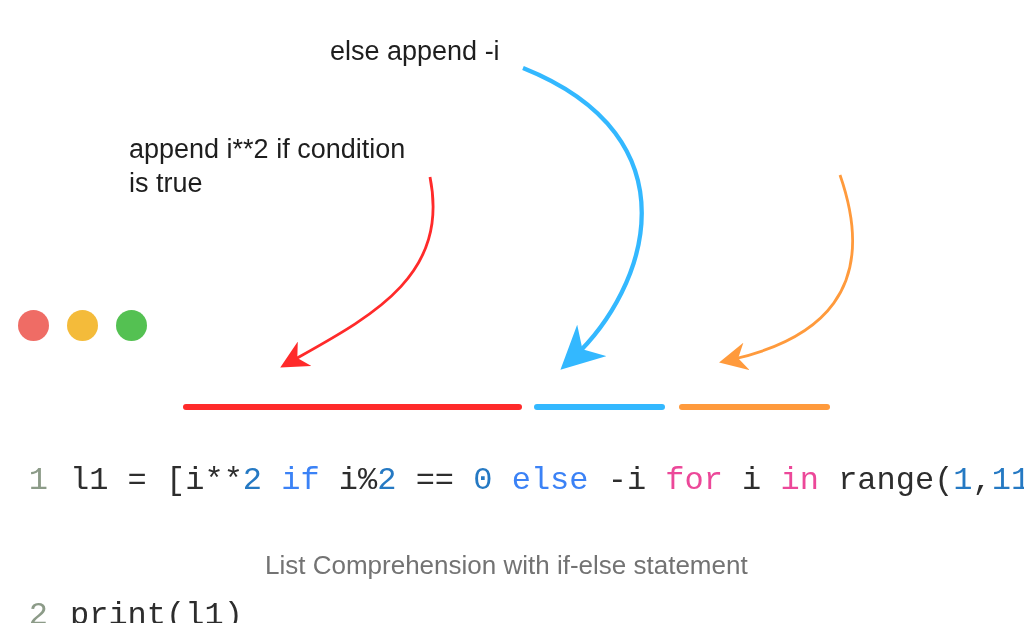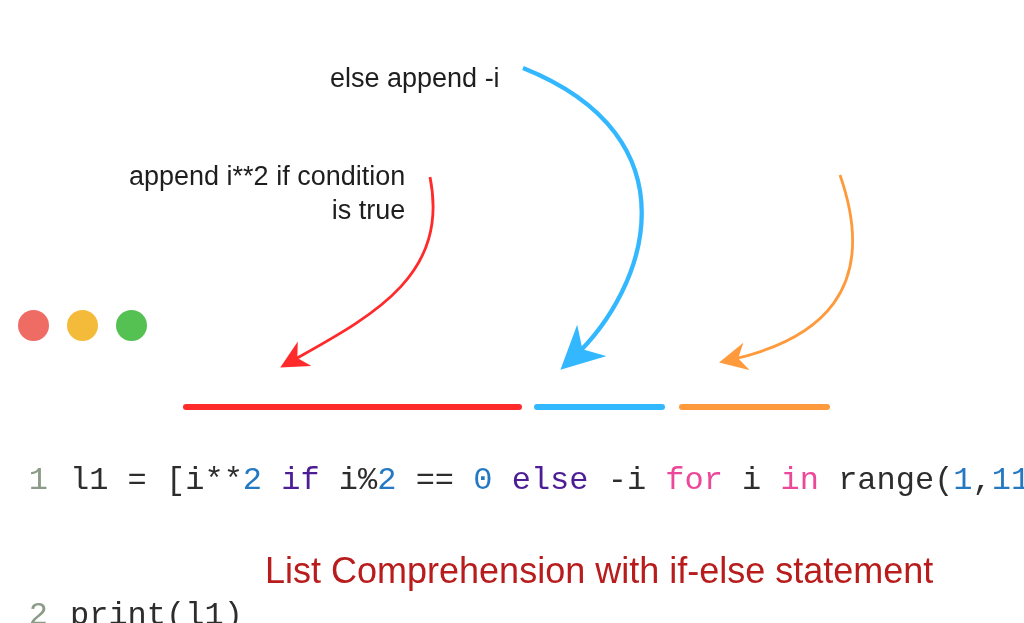--- a/index.html
+++ b/index.html
@@ -16,26 +16,25 @@
     width: 1024px;
     height: 623px;
   }
   .anno {
     position: absolute;
     color: #1e1e1e;
     font-size: 27px;
     font-weight: 400;
     line-height: 1.25;
     white-space: pre;
-    margin-top: 27px;
   }
   .caption {
     position: absolute;
-    color: #b91c1c;
-    font-size: 36px;
+    color: #737373;
+    font-size: 26px;
     font-weight: 400;
   }
   .dots {
     position: absolute;
     top: 310px;
     left: 18px;
     display: flex;
     gap: 18px;
   }
   .dot {
@@ -58,21 +57,21 @@
   }
   .ln {
     display: inline-block;
     width: 30px;
     color: #8c9b88;
     text-align: right;
     margin-right: 22px;
     user-select: none;
   }
   .tk-num { color:#2579c3; }
-  .tk-kw  { color:#4c1d95; }
+  .tk-kw  { color:#3b82f6; }
   .tk-kw2 { color:#ec4899; }
   .underline {
     position: absolute;
     height: 6px;
     border-radius: 3px;
   }
   .u-red    { background:#ff2a2a; }
   .u-blue   { background:#33b8ff; }
   .u-orange { background:#ff9a3c; }
   svg.arrow {
@@ -83,21 +82,21 @@
   .stroke-blue   { stroke:#33b8ff; }
   .stroke-orange { stroke:#ff9a3c; }
 </style>
 </head>
 <body>
 
 <div class="canvas">
 
   <div class="anno" style="left:330px; top:35px;">else append -i</div>
 
-  <div class="anno" style="left:129px; top:133px;text-align:right;">append i**2 if condition
+  <div class="anno" style="left:129px; top:133px;">append i**2 if condition
 is true</div>
 
 
   <svg class="arrow" style="left:260px; top:167px;" width="220" height="220">
     <defs>
       <marker id="ah-red" markerWidth="10" markerHeight="10" refX="6" refY="5" orient="auto">
         <path d="M0,0 L10,5 L0,10 L3,5 Z" fill="#ff2a2a"></path>
       </marker>
     </defs>
     <path d="M 170 10 C 190 110, 110 150, 30 195" fill="none" class="stroke-red" stroke-width="2.8" marker-end="url(#ah-red)"></path>

